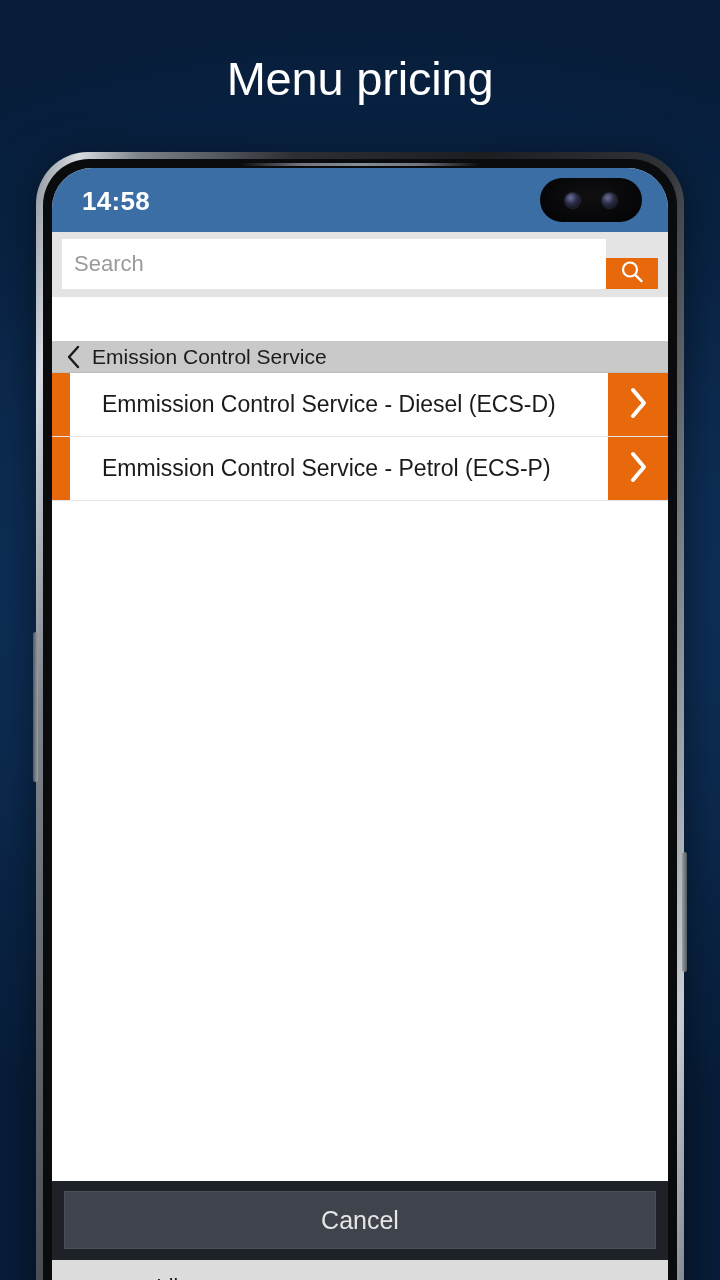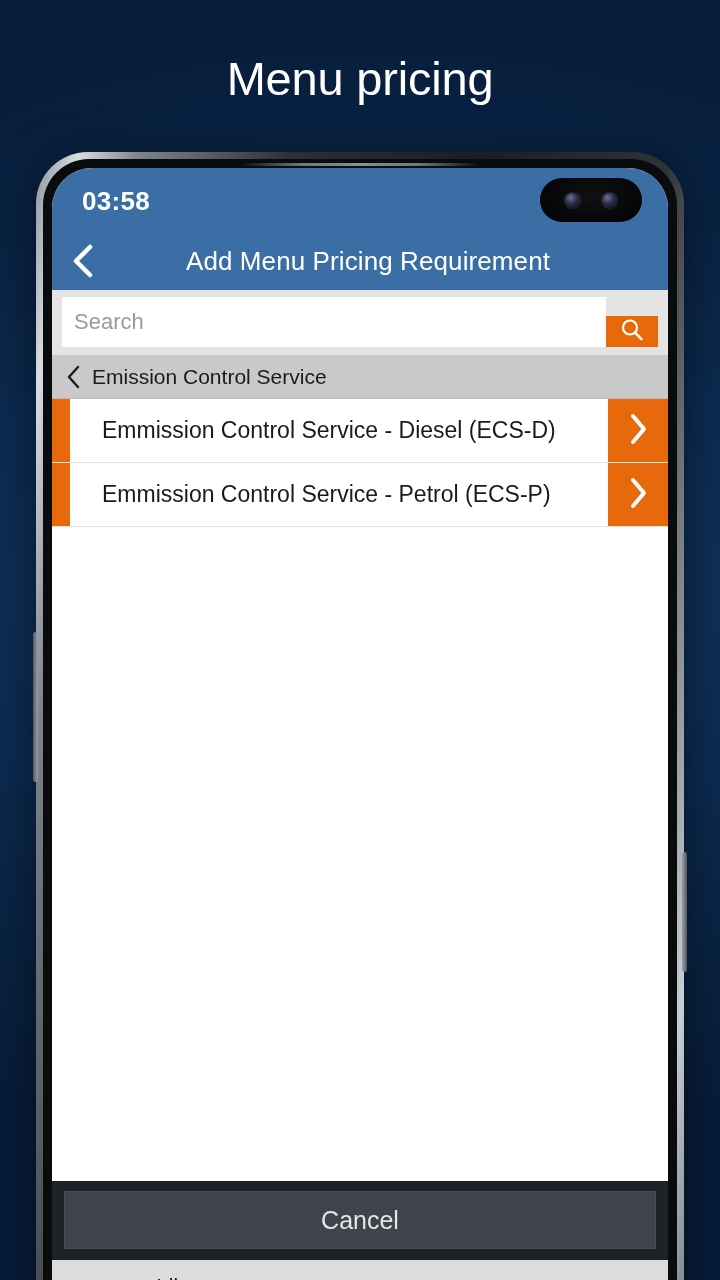--- a/index.html
+++ b/index.html
@@ -164,26 +164,27 @@
     width:52px;
     background:#e8690b;
     border:none;
     display:flex; align-items:center; justify-content:center;
     cursor:pointer;
   }
 
   
   #breadcrumb {
     flex:0 0 auto;
-    height:44px;
+    height:32px;
     background:#c9c9c9;
     display:flex; align-items:center;
     padding-left:14px;
     cursor:pointer;
     border-bottom:1px solid #bdbdbd;
+    margin-top:44px;
   }
   #breadcrumb-icon { margin-right:10px; display:flex; align-items:center; }
   #breadcrumb-label {
     font-size:21px;
     color:#1b1b1b;
     font-weight:400;
   }
 
   
   #result-list {
@@ -269,37 +270,27 @@
   <div id="device">
     <div id="volume-button"></div>
     <div id="power-button"></div>
 
     <div id="device-inner">
       <div id="earpiece"></div>
 
       <div id="screen">
 
         <div id="status-bar">
-          <div id="status-clock">03:58</div>
+          <div id="status-clock">14:58</div>
           <div id="camera-cutout">
             <div class="cam-lens"></div>
             <div class="cam-lens"></div>
           </div>
         </div>
 
-        <div id="app-header">
-          <div id="header-back">
-            <span>
-              <svg width="26" height="36" viewBox="0 0 26 36" aria-hidden="true">
-                <polyline points="20,4 6,18 20,32" fill="none" stroke="#ffffff" stroke-width="4.5" stroke-linecap="round" stroke-linejoin="round"></polyline>
-              </svg>
-            </span>
-          </div>
-          <div id="header-title">Add Menu Pricing Requirement</div>
-        </div>
 
         <div id="search-row">
           <input id="search-input" type="text" placeholder="Search" style="">
           <button id="search-button">
             <span>
               <svg width="28" height="28" viewBox="0 0 28 28" aria-hidden="true">
                 <circle cx="12" cy="11.5" r="7" fill="none" stroke="#ffffff" stroke-width="2.2"></circle>
                 <line x1="17.2" y1="16.8" x2="23.5" y2="23.2" stroke="#ffffff" stroke-width="2.4" stroke-linecap="round"></line>
               </svg>
             </span>

